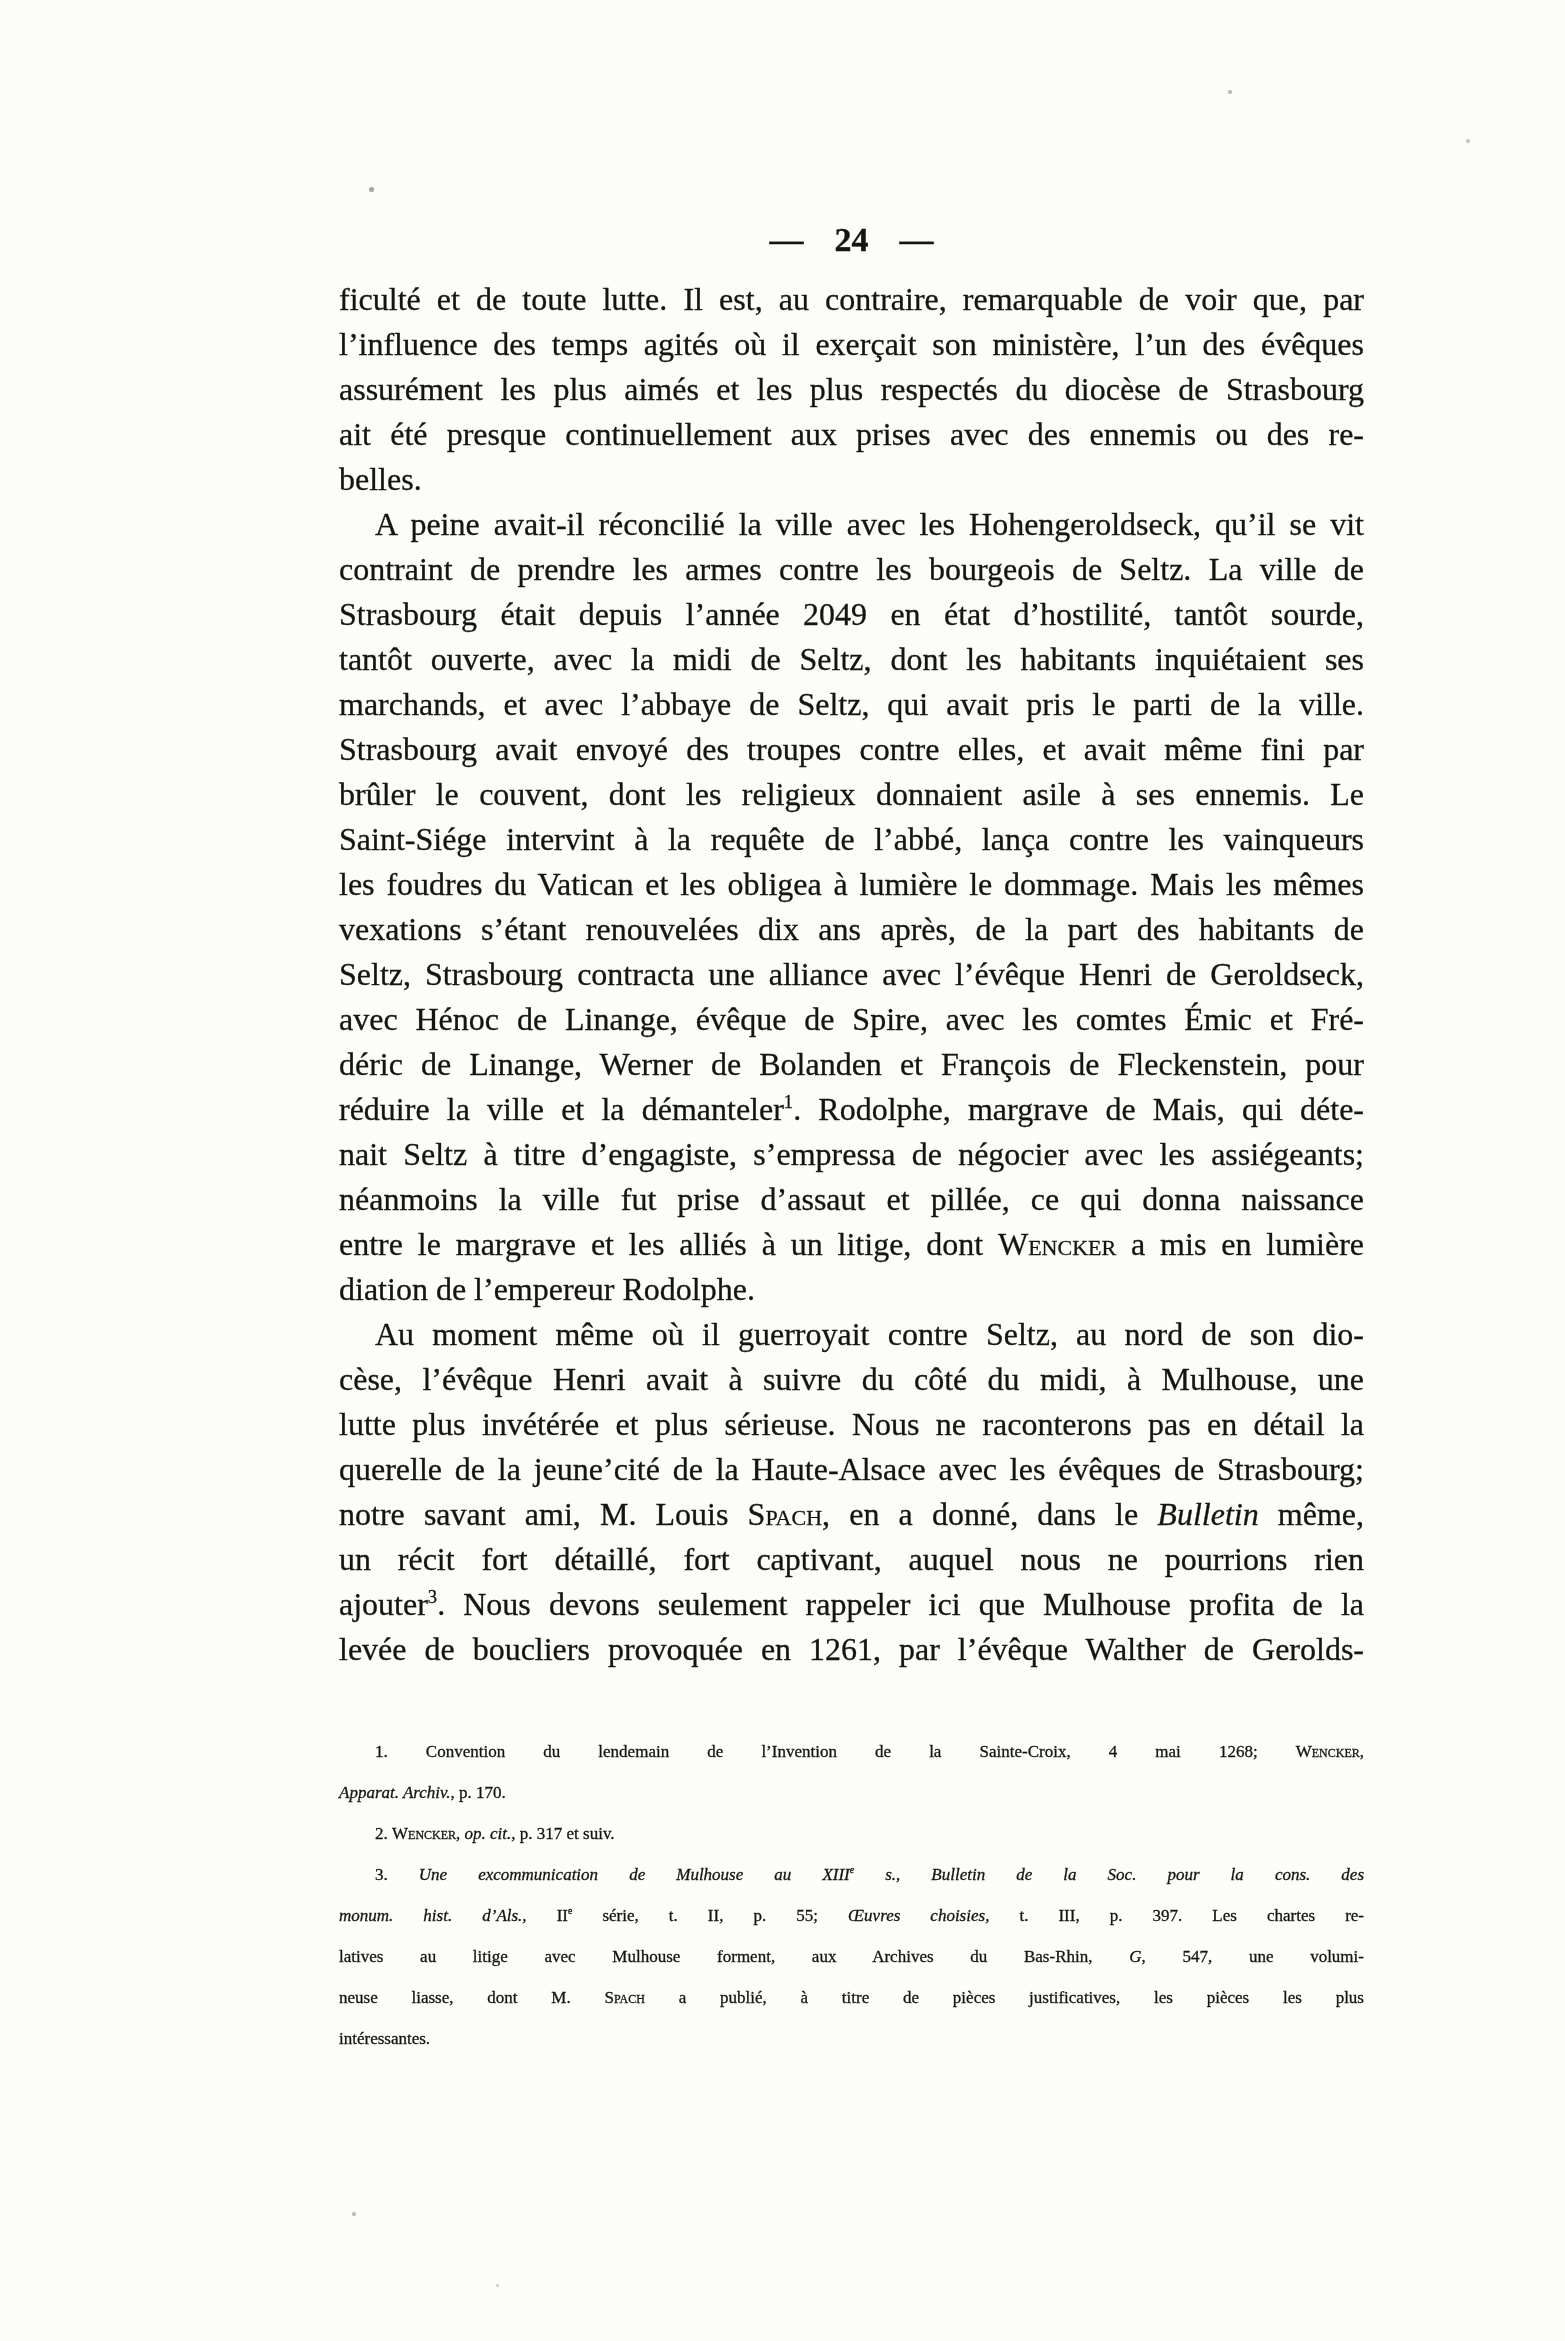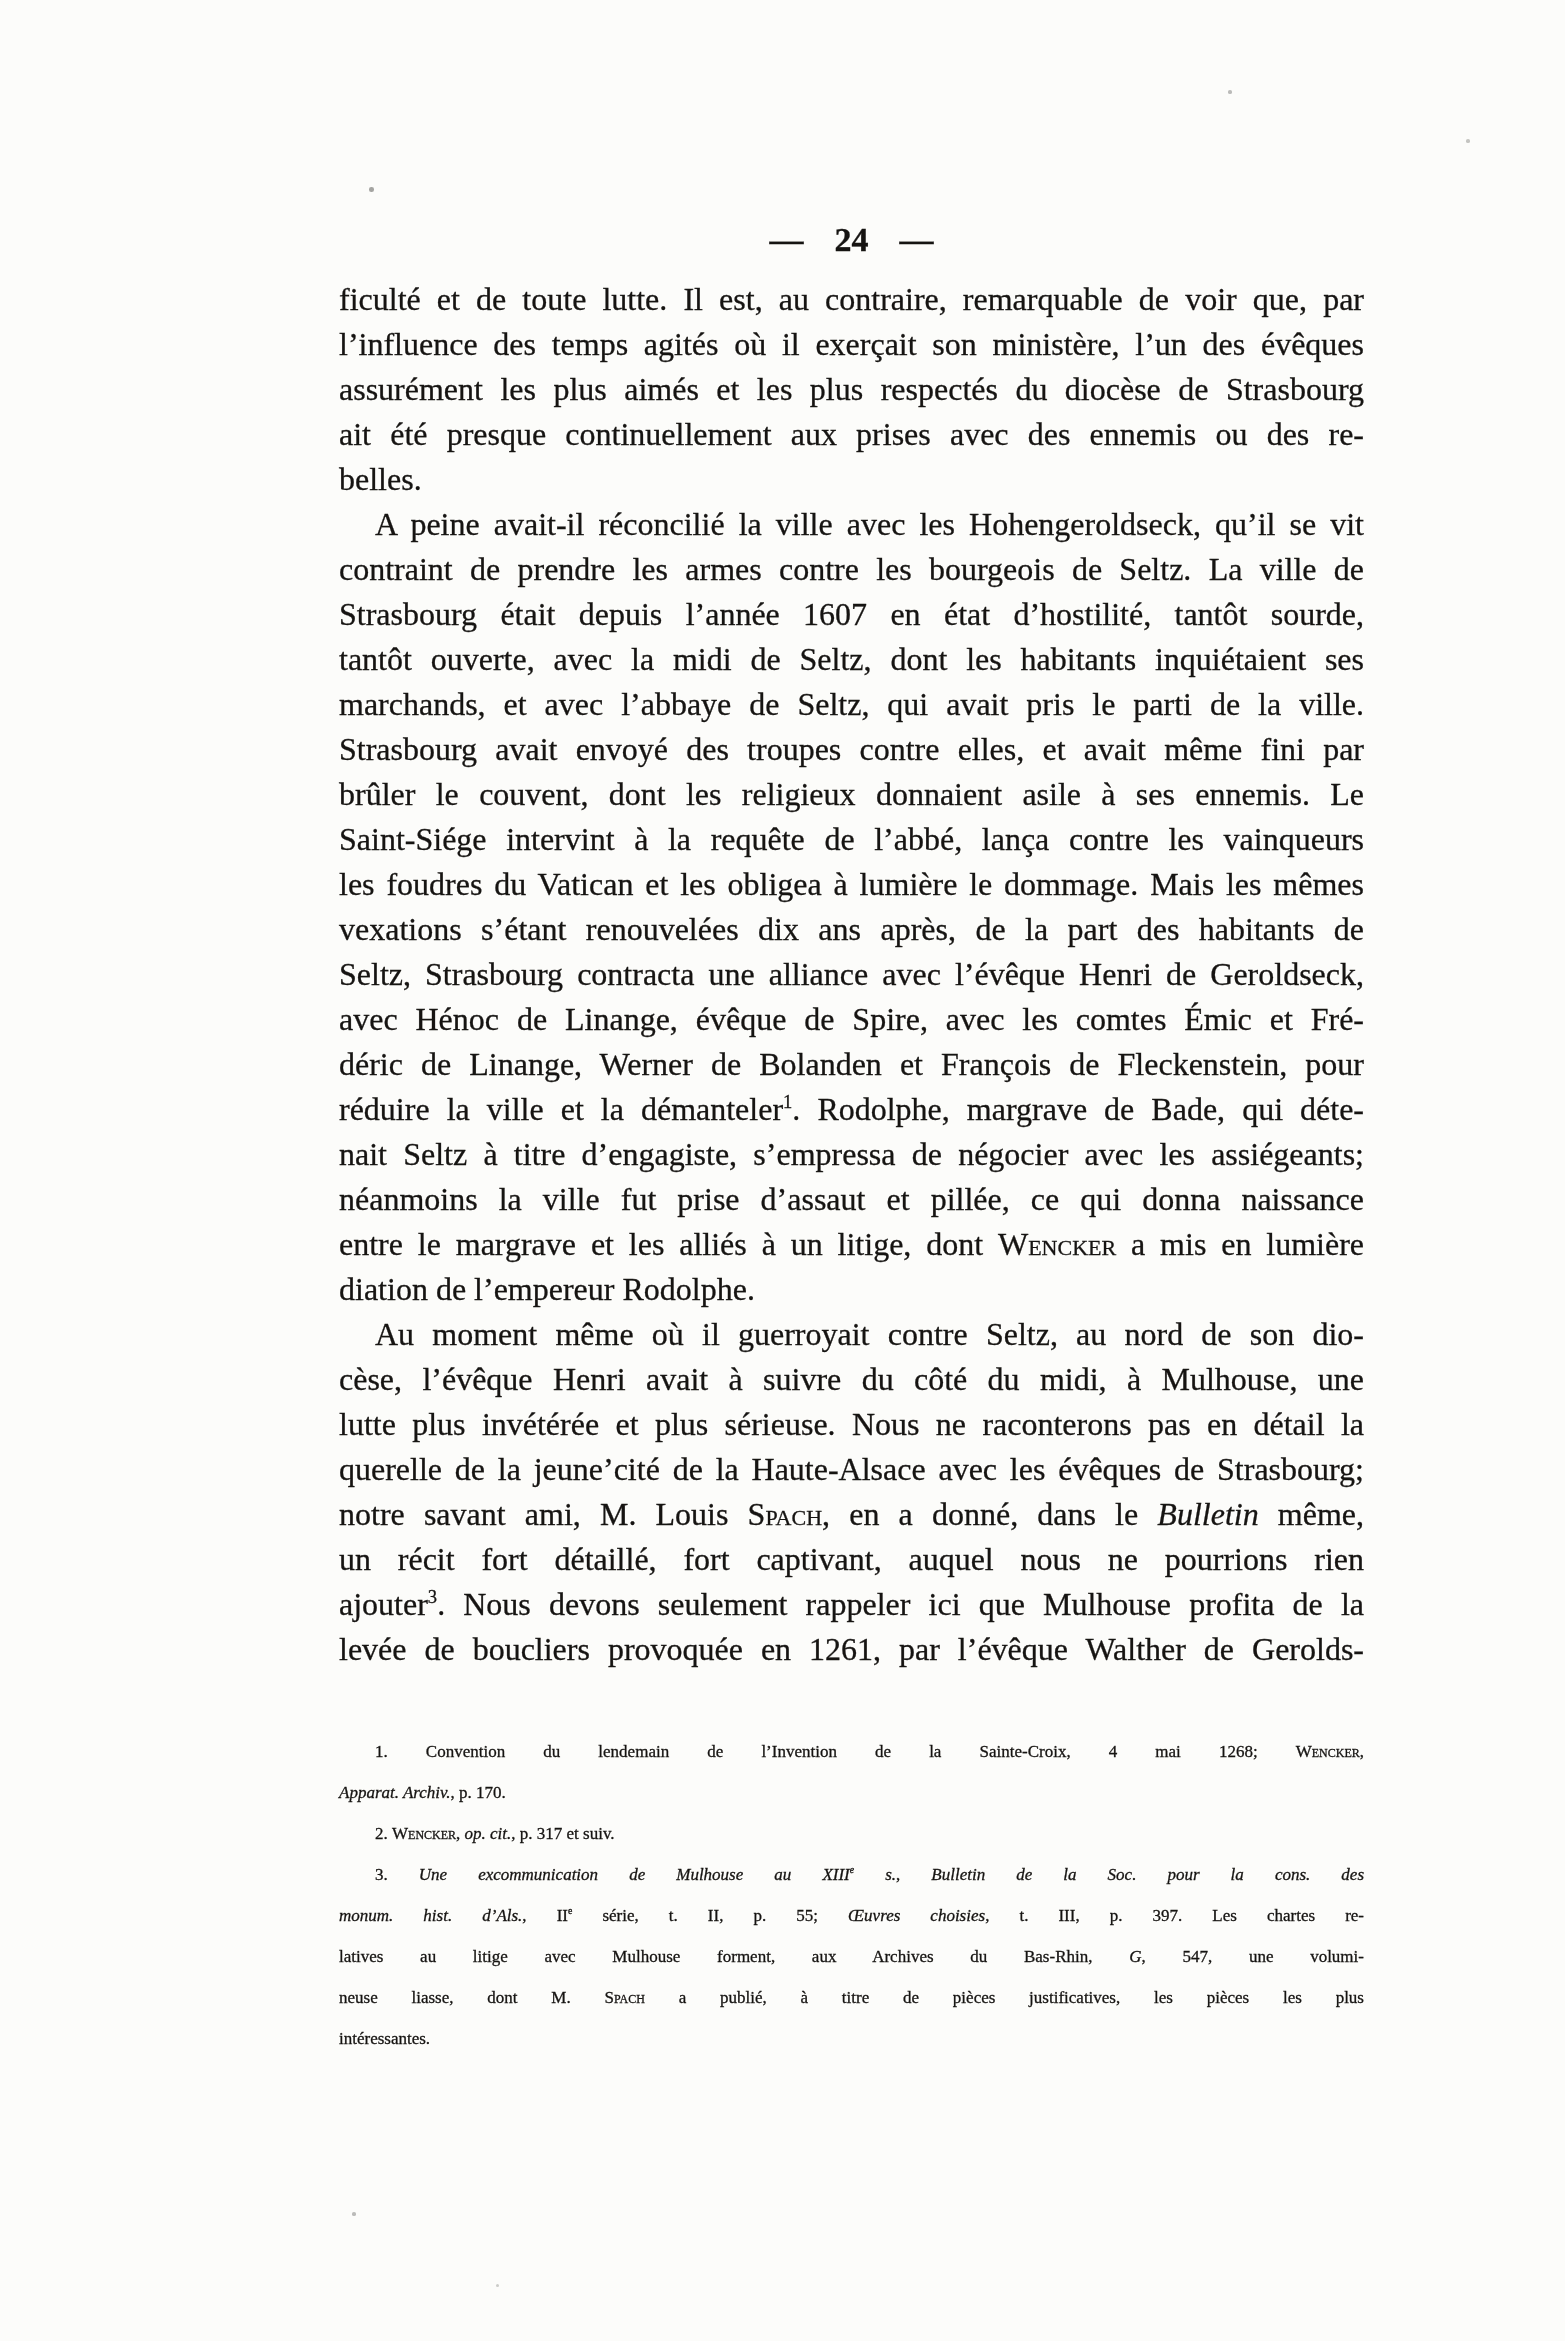--- a/index.html
+++ b/index.html
@@ -45,32 +45,32 @@
   </div>
 
   <div class="body-block">
       <div class="line"><span>ficulté et de toute lutte. Il est, au contraire, remarquable de voir que, par</span></div>
       <div class="line"><span>l’influence des temps agités où il exerçait son ministère, l’un des évêques</span></div>
       <div class="line"><span>assurément les plus aimés et les plus respectés du diocèse de Strasbourg</span></div>
       <div class="line"><span>ait été presque continuellement aux prises avec des ennemis ou des re-</span></div>
       <div class="line last"><span>belles.</span></div>
       <div class="line ind"><span>A peine avait-il réconcilié la ville avec les Hohengeroldseck, qu’il se vit</span></div>
       <div class="line"><span>contraint de prendre les armes contre les bourgeois de Seltz. La ville de</span></div>
-      <div class="line"><span>Strasbourg était depuis l’année 1607 en état d’hostilité, tantôt sourde,</span></div>
+      <div class="line"><span>Strasbourg était depuis l’année 2049 en état d’hostilité, tantôt sourde,</span></div>
       <div class="line"><span>tantôt ouverte, avec la midi de Seltz, dont les habitants inquiétaient ses</span></div>
       <div class="line"><span>marchands, et avec l’abbaye de Seltz, qui avait pris le parti de la ville.</span></div>
       <div class="line"><span>Strasbourg avait envoyé des troupes contre elles, et avait même fini par</span></div>
       <div class="line"><span>brûler le couvent, dont les religieux donnaient asile à ses ennemis. Le</span></div>
       <div class="line"><span>Saint-Siége intervint à la requête de l’abbé, lança contre les vainqueurs</span></div>
       <div class="line"><span>les foudres du Vatican et les obligea à lumière le dommage. Mais les mêmes</span></div>
       <div class="line"><span>vexations s’étant renouvelées dix ans après, de la part des habitants de</span></div>
       <div class="line"><span>Seltz, Strasbourg contracta une alliance avec l’évêque Henri de Geroldseck,</span></div>
       <div class="line"><span>avec Hénoc de Linange, évêque de Spire, avec les comtes Émic et Fré-</span></div>
       <div class="line"><span>déric de Linange, Werner de Bolanden et François de Fleckenstein, pour</span></div>
-      <div class="line"><span>réduire la ville et la démanteler</span><sup>1</sup><span>. Rodolphe, margrave de Bade, qui déte-</span></div>
+      <div class="line"><span>réduire la ville et la démanteler</span><sup>1</sup><span>. Rodolphe, margrave de Mais, qui déte-</span></div>
       <div class="line"><span>nait Seltz à titre d’engagiste, s’empressa de négocier avec les assiégeants;</span></div>
       <div class="line"><span>néanmoins la ville fut prise d’assaut et pillée, ce qui donna naissance</span></div>
       <div class="line"><span>entre le margrave et les alliés à un litige, dont </span><span class="sc">Wencker</span><span> a mis en lumière</span></div>
       <div class="line last"><span>diation de l’empereur Rodolphe.</span></div>
       <div class="line ind"><span>Au moment même où il guerroyait contre Seltz, au nord de son dio-</span></div>
       <div class="line"><span>cèse, l’évêque Henri avait à suivre du côté du midi, à Mulhouse, une</span></div>
       <div class="line"><span>lutte plus invétérée et plus sérieuse. Nous ne raconterons pas en détail la</span></div>
       <div class="line"><span>querelle de la jeune’cité de la Haute-Alsace avec les évêques de Strasbourg;</span></div>
       <div class="line"><span>notre savant ami, M. Louis </span><span class="sc">Spach</span><span>, en a donné, dans le </span><span class="it">Bulletin</span><span> même,</span></div>
       <div class="line"><span>un récit fort détaillé, fort captivant, auquel nous ne pourrions rien</span></div>

